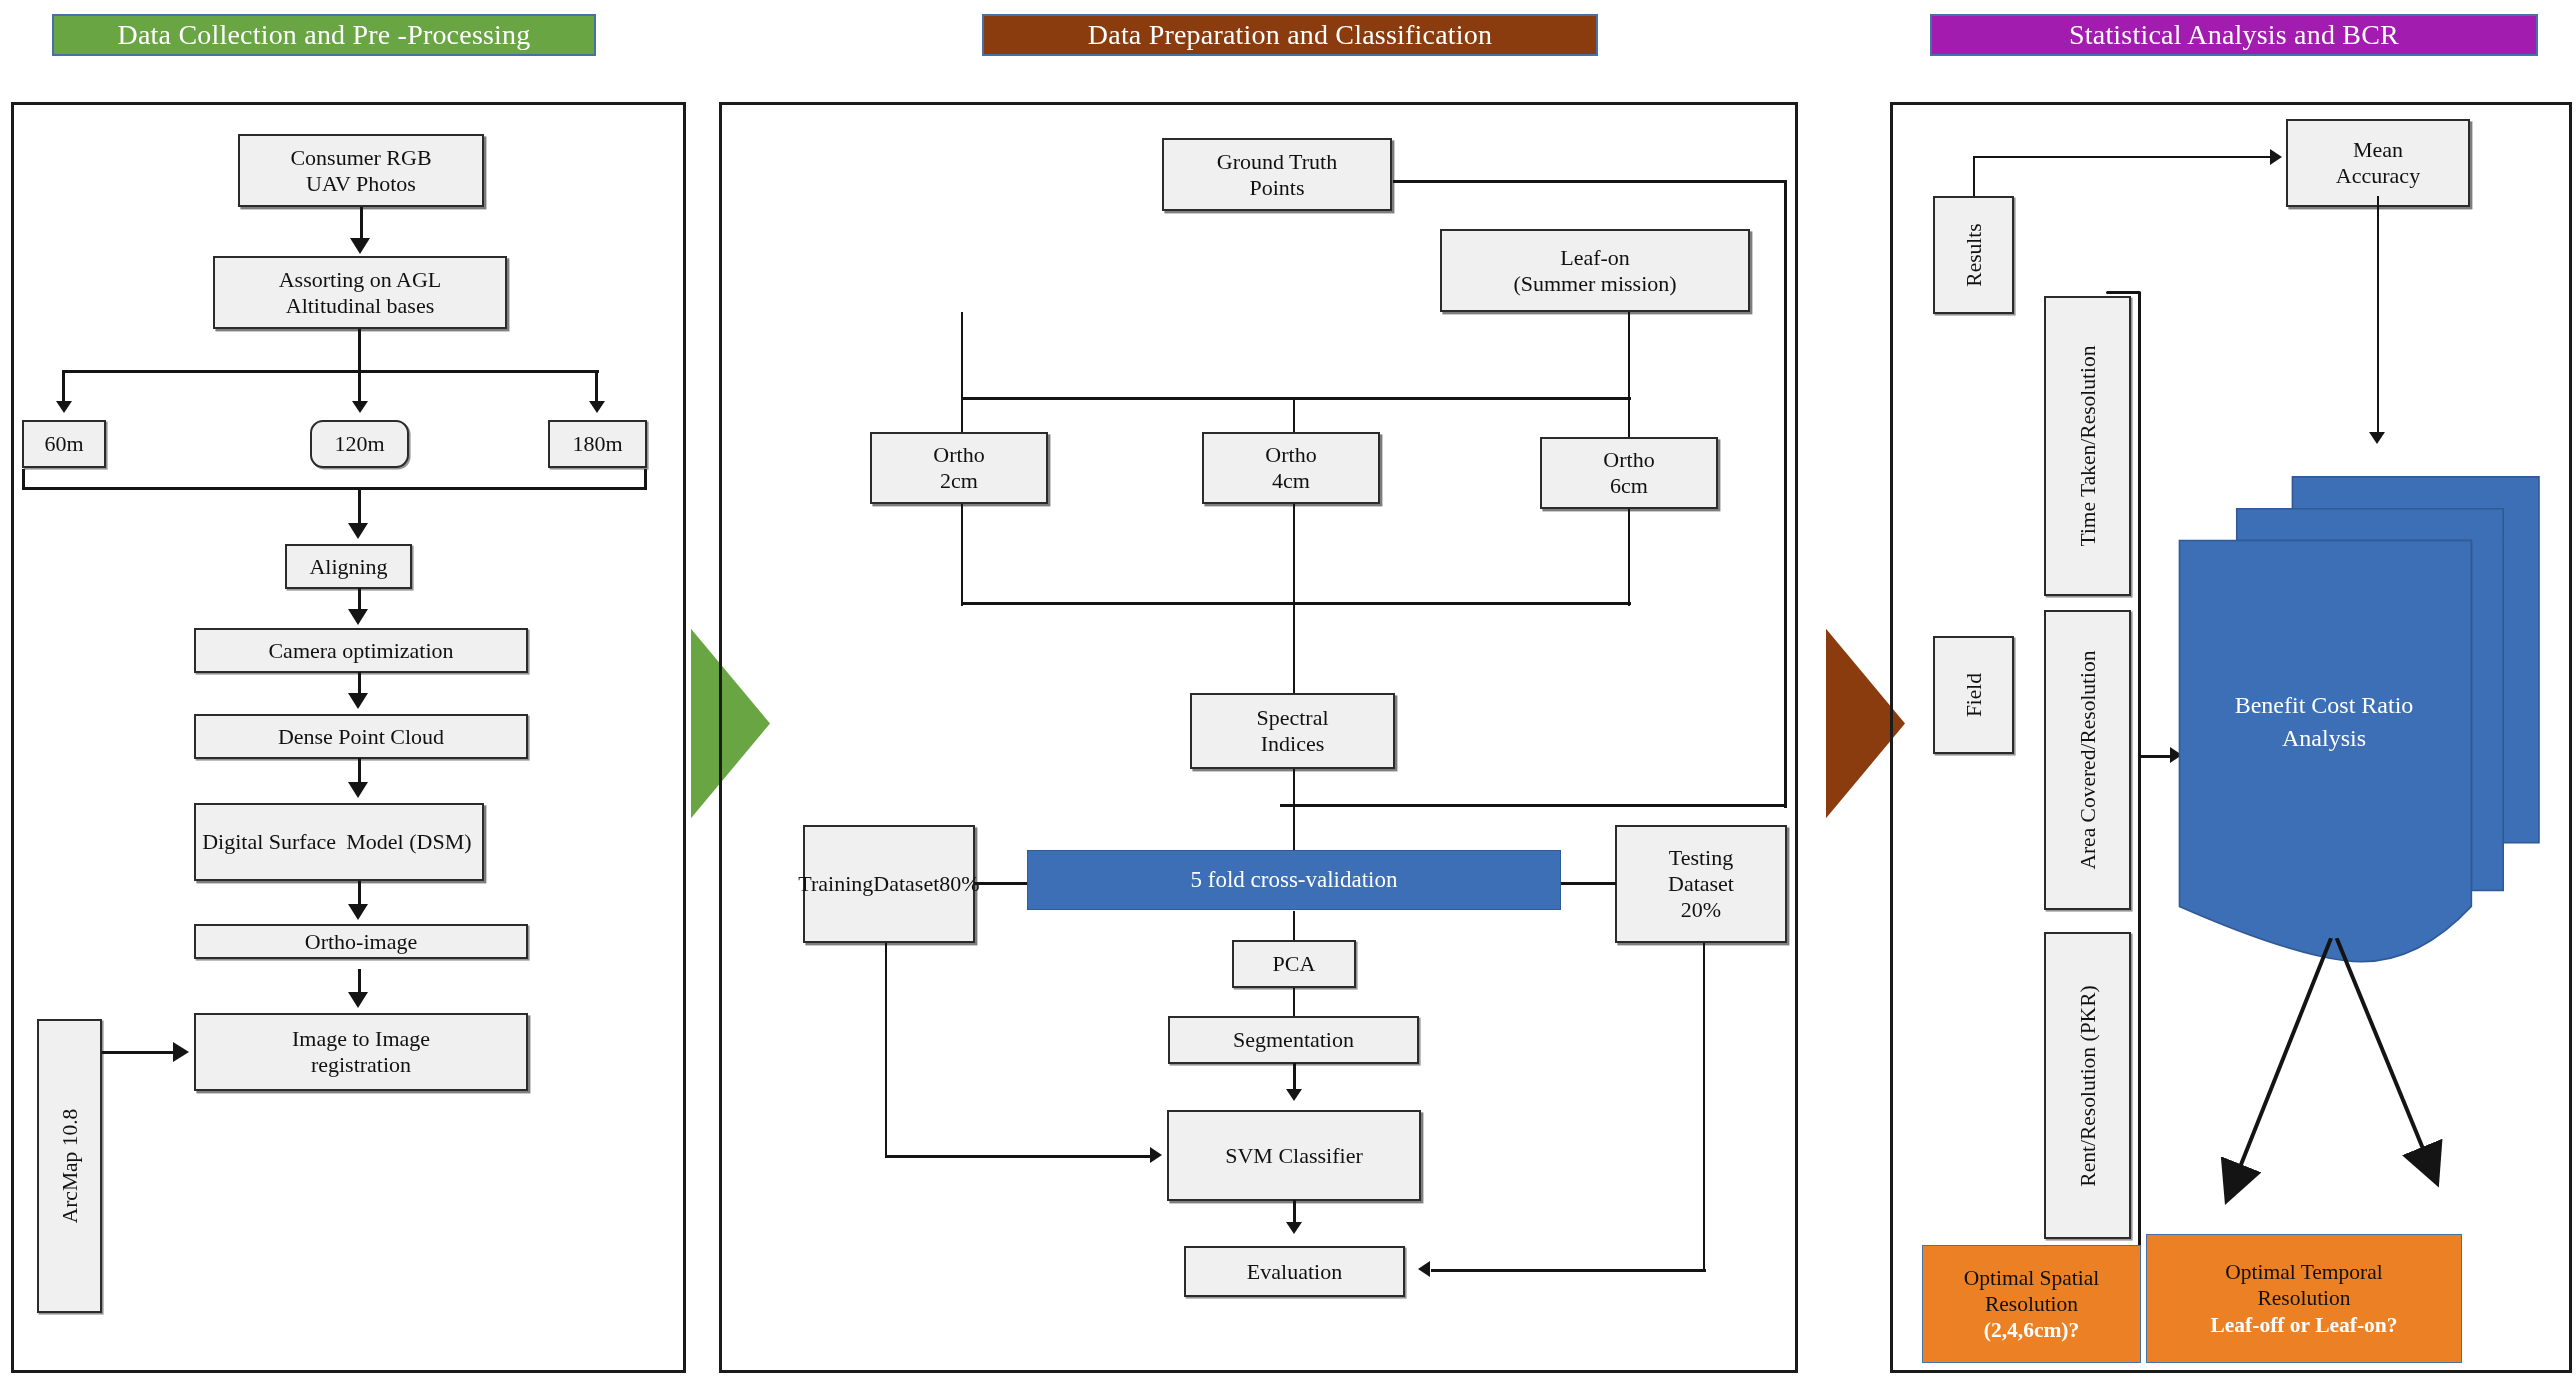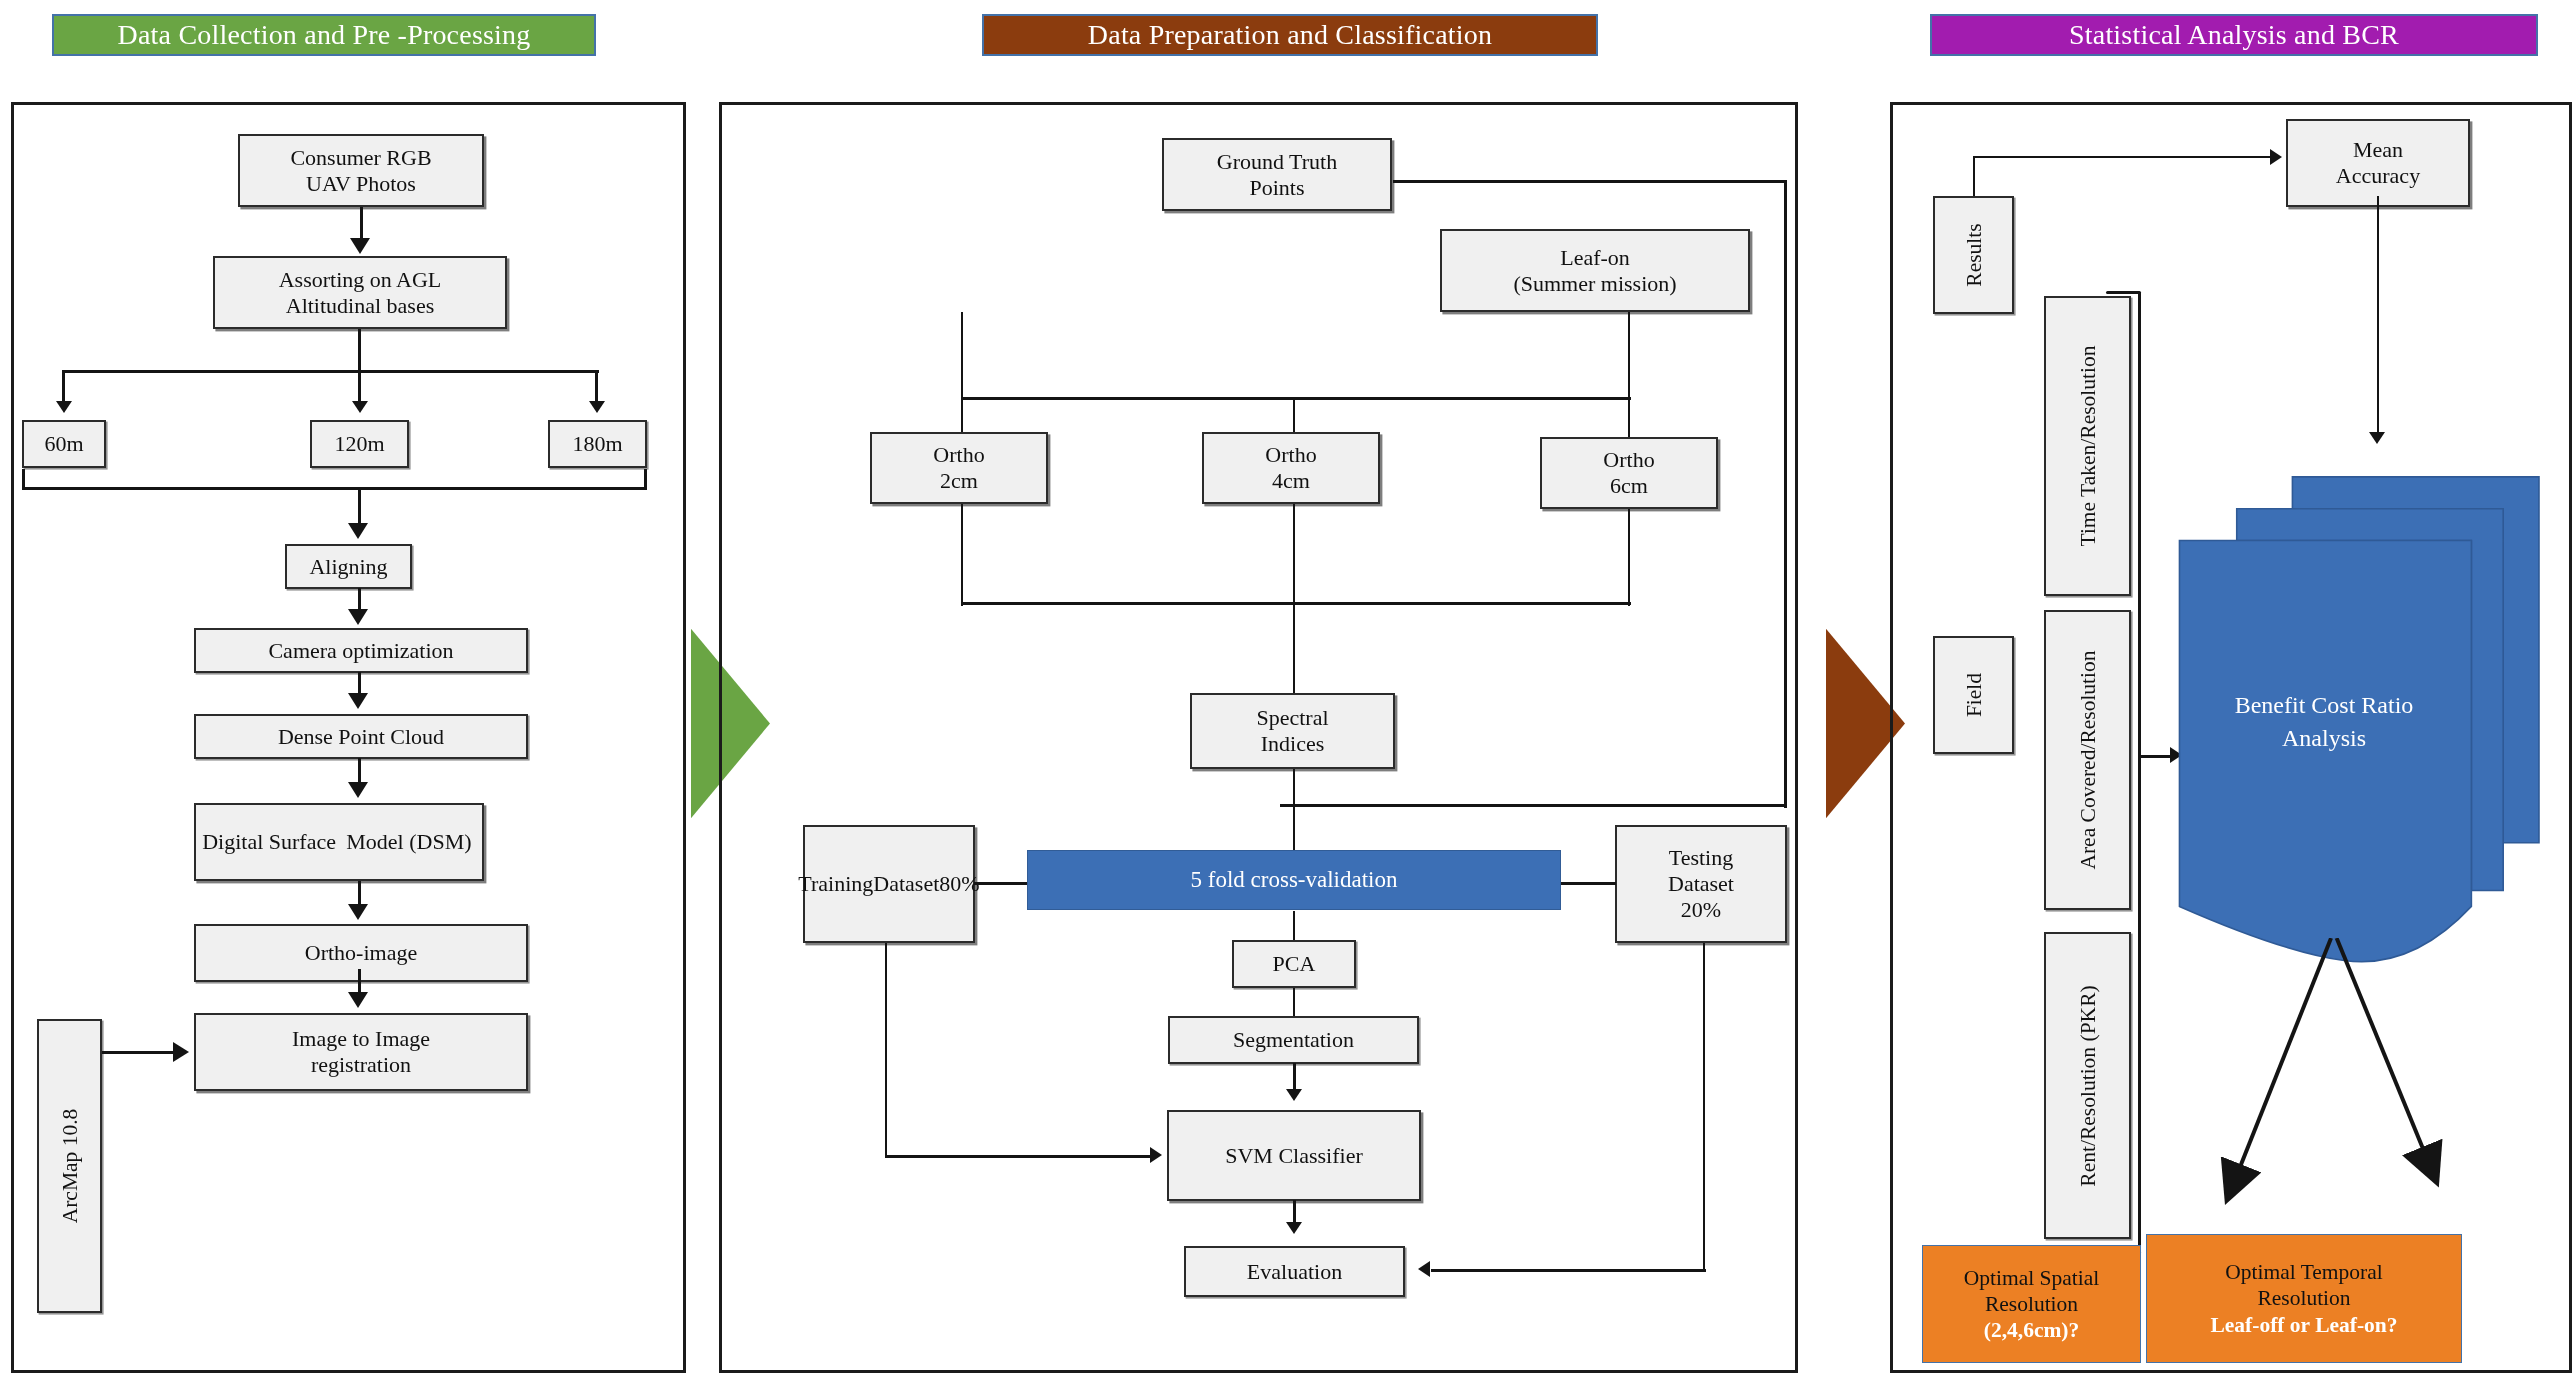--- a/index.html
+++ b/index.html
@@ -97,21 +97,21 @@
   <div class="ln vln" style="left:62px;top:370px;height:35px;"></div>
   <div class="ln vln" style="left:358px;top:370px;height:35px;"></div>
   <div class="ln vln" style="left:595px;top:370px;height:35px;"></div>
   <div class="ah-d sm" style="left:56px;top:401px;"></div>
   <div class="ah-d sm" style="left:352px;top:401px;"></div>
   <div class="ah-d sm" style="left:589px;top:401px;"></div>
 
   <div class="box thin" style="left:22px;top:420px;width:84px;height:48px;">
     <span class="t">60m</span>
   </div>
-  <div class="box thin" style="left:310px;top:420px;width:99px;height:48px;">
+  <div class="box thin" style="left:310px;top:420px;width:99px;height:48px;border-radius:13px;">
     <span class="t">120m</span>
   </div>
   <div class="box thin" style="left:548px;top:420px;width:99px;height:48px;">
     <span class="t">180m</span>
   </div>
 
   <div class="ln vln" style="left:22px;top:469px;height:20.7px;"></div>
   <div class="ln vln" style="left:644px;top:469px;height:20.7px;"></div>
   <div class="ln hln" style="left:22px;top:487px;width:625px;"></div>
   <div class="ln vln" style="left:358px;top:487px;height:40px;"></div>
@@ -135,21 +135,21 @@
   <div class="ln vln" style="left:358px;top:758px;height:29px;"></div>
   <div class="ah-d" style="left:348px;top:782px;"></div>
 
   <div class="box" style="left:194px;top:803px;width:290px;height:78px;flex-direction:row;">
     <span class="t">Digital Surface</span>
     <span class="t">Model (DSM)</span>
   </div>
   <div class="ln vln" style="left:358px;top:881px;height:27px;"></div>
   <div class="ah-d" style="left:348px;top:904px;"></div>
 
-  <div class="box thin" style="left:194px;top:924px;width:334px;height:58px;">
+  <div class="box thin" style="left:194px;top:924px;width:334px;height:35px;">
     <span class="t">Ortho-image</span>
   </div>
   <div class="ln vln" style="left:358px;top:969px;height:27px;"></div>
   <div class="ah-d" style="left:348px;top:992px;"></div>
 
   <div class="box" style="left:194px;top:1013px;width:334px;height:78px;flex-direction:column;">
     <span class="t">Image to Image</span>
     <span class="t">registration</span>
   </div>
 

